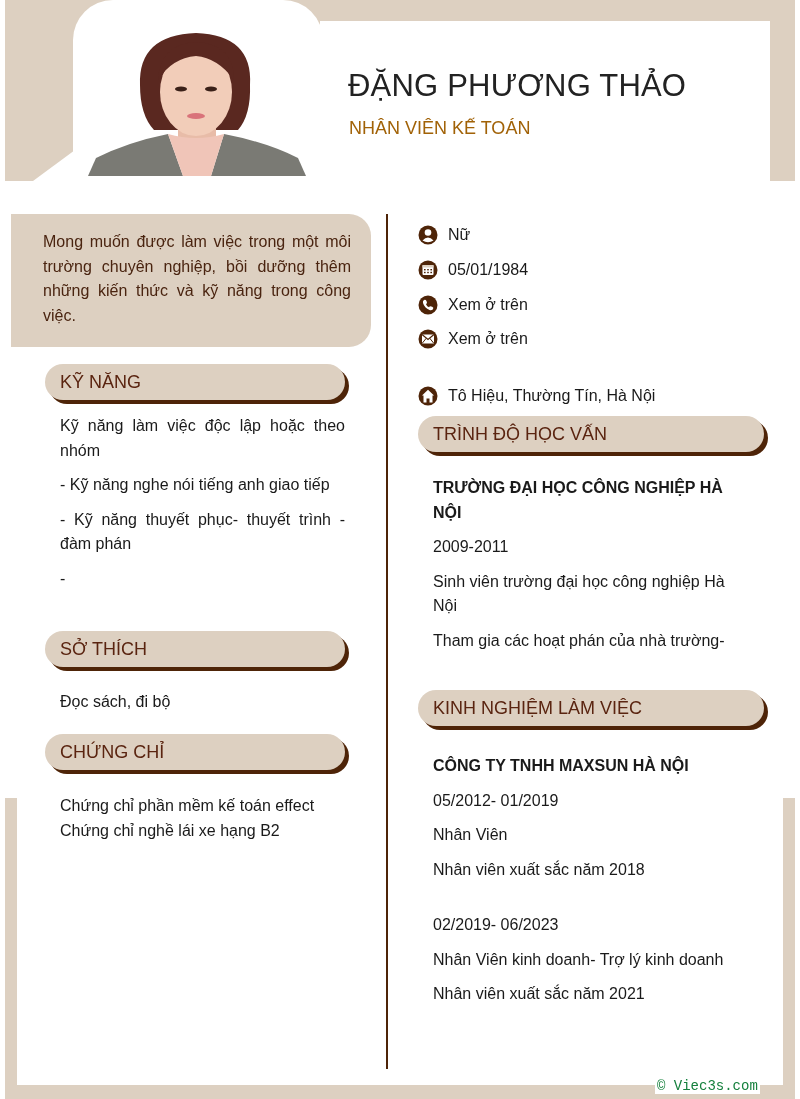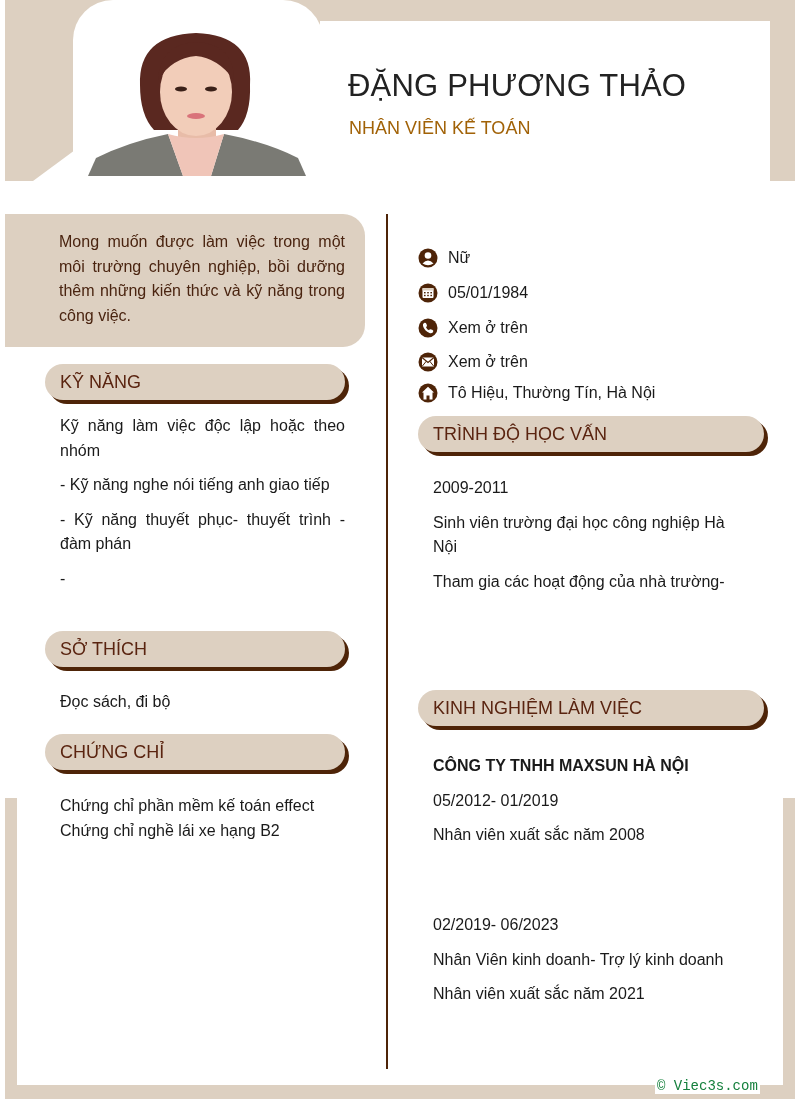--- a/index.html
+++ b/index.html
@@ -18,40 +18,40 @@
   .frame-bottom { left: 5px; top: 1085px; width: 790px; height: 14px; }
 
   
   .photo { position: absolute; left: 88px; top: 30px; width: 218px; height: 146px; overflow: hidden; }
   .photo svg { width: 100%; height: 100%; display: block; }
 
   .name { position: absolute; left: 348px; top: 68px; font-size: 31px; font-weight: normal; color: #222; letter-spacing: 0.2px; }
   .job-title { position: absolute; left: 349px; top: 118px; font-size: 18px; color: #a16207; }
 
   
-  .objective { position: absolute; left: 5px; top: 214px; width: 360px; height: 133px; background: #ddd0c1; border-radius: 0 22px 22px 0; padding: 16px 20px 0 54px; }
+  .objective { position: absolute; left: 11px; top: 214px; width: 360px; height: 133px; background: #ddd0c1; border-radius: 0 22px 22px 0; padding: 16px 20px 0 32px; }
   .objective p { font-size: 16px; line-height: 24.5px; color: #4a2410; text-align: justify; }
 
   
   .divider { position: absolute; left: 386px; top: 214px; width: 2px; height: 855px; background: #4e2408; }
 
   
   .sec-head { position: absolute; height: 36px; background: #ddd0c1; border-radius: 18px;
     box-shadow: 4px 4px 0 #4e2408; padding-left: 15px; display: flex; align-items: center;
     font-size: 18px; font-weight: normal; color: #5a2410; }
 
   .body-text { position: absolute; font-size: 16px; line-height: 24.5px; color: #1a1a1a; }
   .body-text.justify { text-align: justify; }
   .left-col { left: 60px; width: 285px; }
   .right-col { left: 433px; width: 320px; }
   .para { margin-bottom: 10px; }
   .bold { font-weight: bold; }
 
   
-  .contact { position: absolute; left: 418px; display: flex; align-items: center; height: 24px; margin-top: 23px; }
+  .contact { position: absolute; left: 418px; display: flex; align-items: center; height: 24px; }
   .contact .ico { width: 20px; height: 20px; margin-right: 10px; display: flex; align-items: center; justify-content: center; }
   .contact .ico svg { width: 20px; height: 20px; display: block; }
   .contact .txt { font-size: 16px; color: #1a1a1a; }
 
   .watermark { position: absolute; left: 655px; top: 1078px; font-family: "Liberation Mono", "DejaVu Sans Mono", monospace; font-size: 14px; color: #15803d; background: #fff; padding: 0 2px; }
 </style>
 </head>
 <body>
 
 <div class="frame frame-top"></div>
@@ -136,21 +136,21 @@
   <span class="ico">
     <svg viewBox="0 0 20 20">
         <circle cx="10" cy="10" r="9.5" fill="#4e2408"></circle>
         <rect x="4" y="5.5" width="12" height="9" fill="#fff"></rect>
         <path d="M4 5.5 L10 10.5 L16 5.5" stroke="#4e2408" stroke-width="1.2" fill="none"></path>
         <path d="M4 14.5 L8.3 9.2 M16 14.5 L11.7 9.2" stroke="#4e2408" stroke-width="1" fill="none"></path>
       </svg>
   </span>
   <span class="txt">Xem ở trên</span>
 </div>
-<div class="contact" style="top:358px;">
+<div class="contact" style="top:384px;">
   <span class="ico">
     <svg viewBox="0 0 20 20">
         <circle cx="10" cy="10" r="9.5" fill="#4e2408"></circle>
         <path d="M10 3.8 L16 9.5 L14.5 9.5 L14.5 16.5 L11.5 16.5 L11.5 12.5 L8.5 12.5 L8.5 16.5 L5.5 16.5 L5.5 9.5 L4 9.5 Z" fill="#fff"></path>
       </svg>
   </span>
   <span class="txt">Tô Hiệu, Thường Tín, Hà Nội</span>
 </div>
 
 <div class="sec-head" style="left:45px; top:364px; width:300px;">KỸ NĂNG</div>
@@ -165,30 +165,32 @@
 <div class="body-text left-col" style="top:690px;">Đọc sách, đi bộ</div>
 
 <div class="sec-head" style="left:45px; top:734px; width:300px;">CHỨNG CHỈ</div>
 <div class="body-text left-col" style="top:794px;">
   <div>Chứng chỉ phần mềm kế toán effect</div>
   <div>Chứng chỉ nghề lái xe hạng B2</div>
 </div>
 
 <div class="sec-head" style="left:418px; top:416px; width:346px;">TRÌNH ĐỘ HỌC VẤN</div>
 <div class="body-text right-col" style="top:476px; width:300px;">
+  <div class="para bold">TRƯỜNG ĐẠI HỌC CÔNG NGHIỆP HÀ NỘI</div>
   <div class="para">2009-2011</div>
   <div class="para">Sinh viên trường đại học công nghiệp Hà Nội</div>
-  <div class="para">Tham gia các hoạt động của nhà trường-</div>
+  <div class="para">Tham gia các hoạt phán của nhà trường-</div>
 </div>
 
 <div class="sec-head" style="left:418px; top:690px; width:346px;">KINH NGHIỆM LÀM VIỆC</div>
 <div class="body-text right-col" style="top:754px;">
   <div class="para bold">CÔNG TY TNHH MAXSUN HÀ NỘI</div>
   <div class="para">05/2012- 01/2019</div>
-  <div class="para">Nhân viên xuất sắc năm 2008</div>
+  <div class="para">Nhân Viên</div>
+  <div class="para">Nhân viên xuất sắc năm 2018</div>
 </div>
 <div class="body-text right-col" style="top:913px;">
   <div class="para">02/2019- 06/2023</div>
   <div class="para">Nhân Viên kinh doanh- Trợ lý kinh doanh</div>
   <div class="para">Nhân viên xuất sắc năm 2021</div>
 </div>
 
 <div class="watermark">© Viec3s.com</div>
 
 </body></html>

